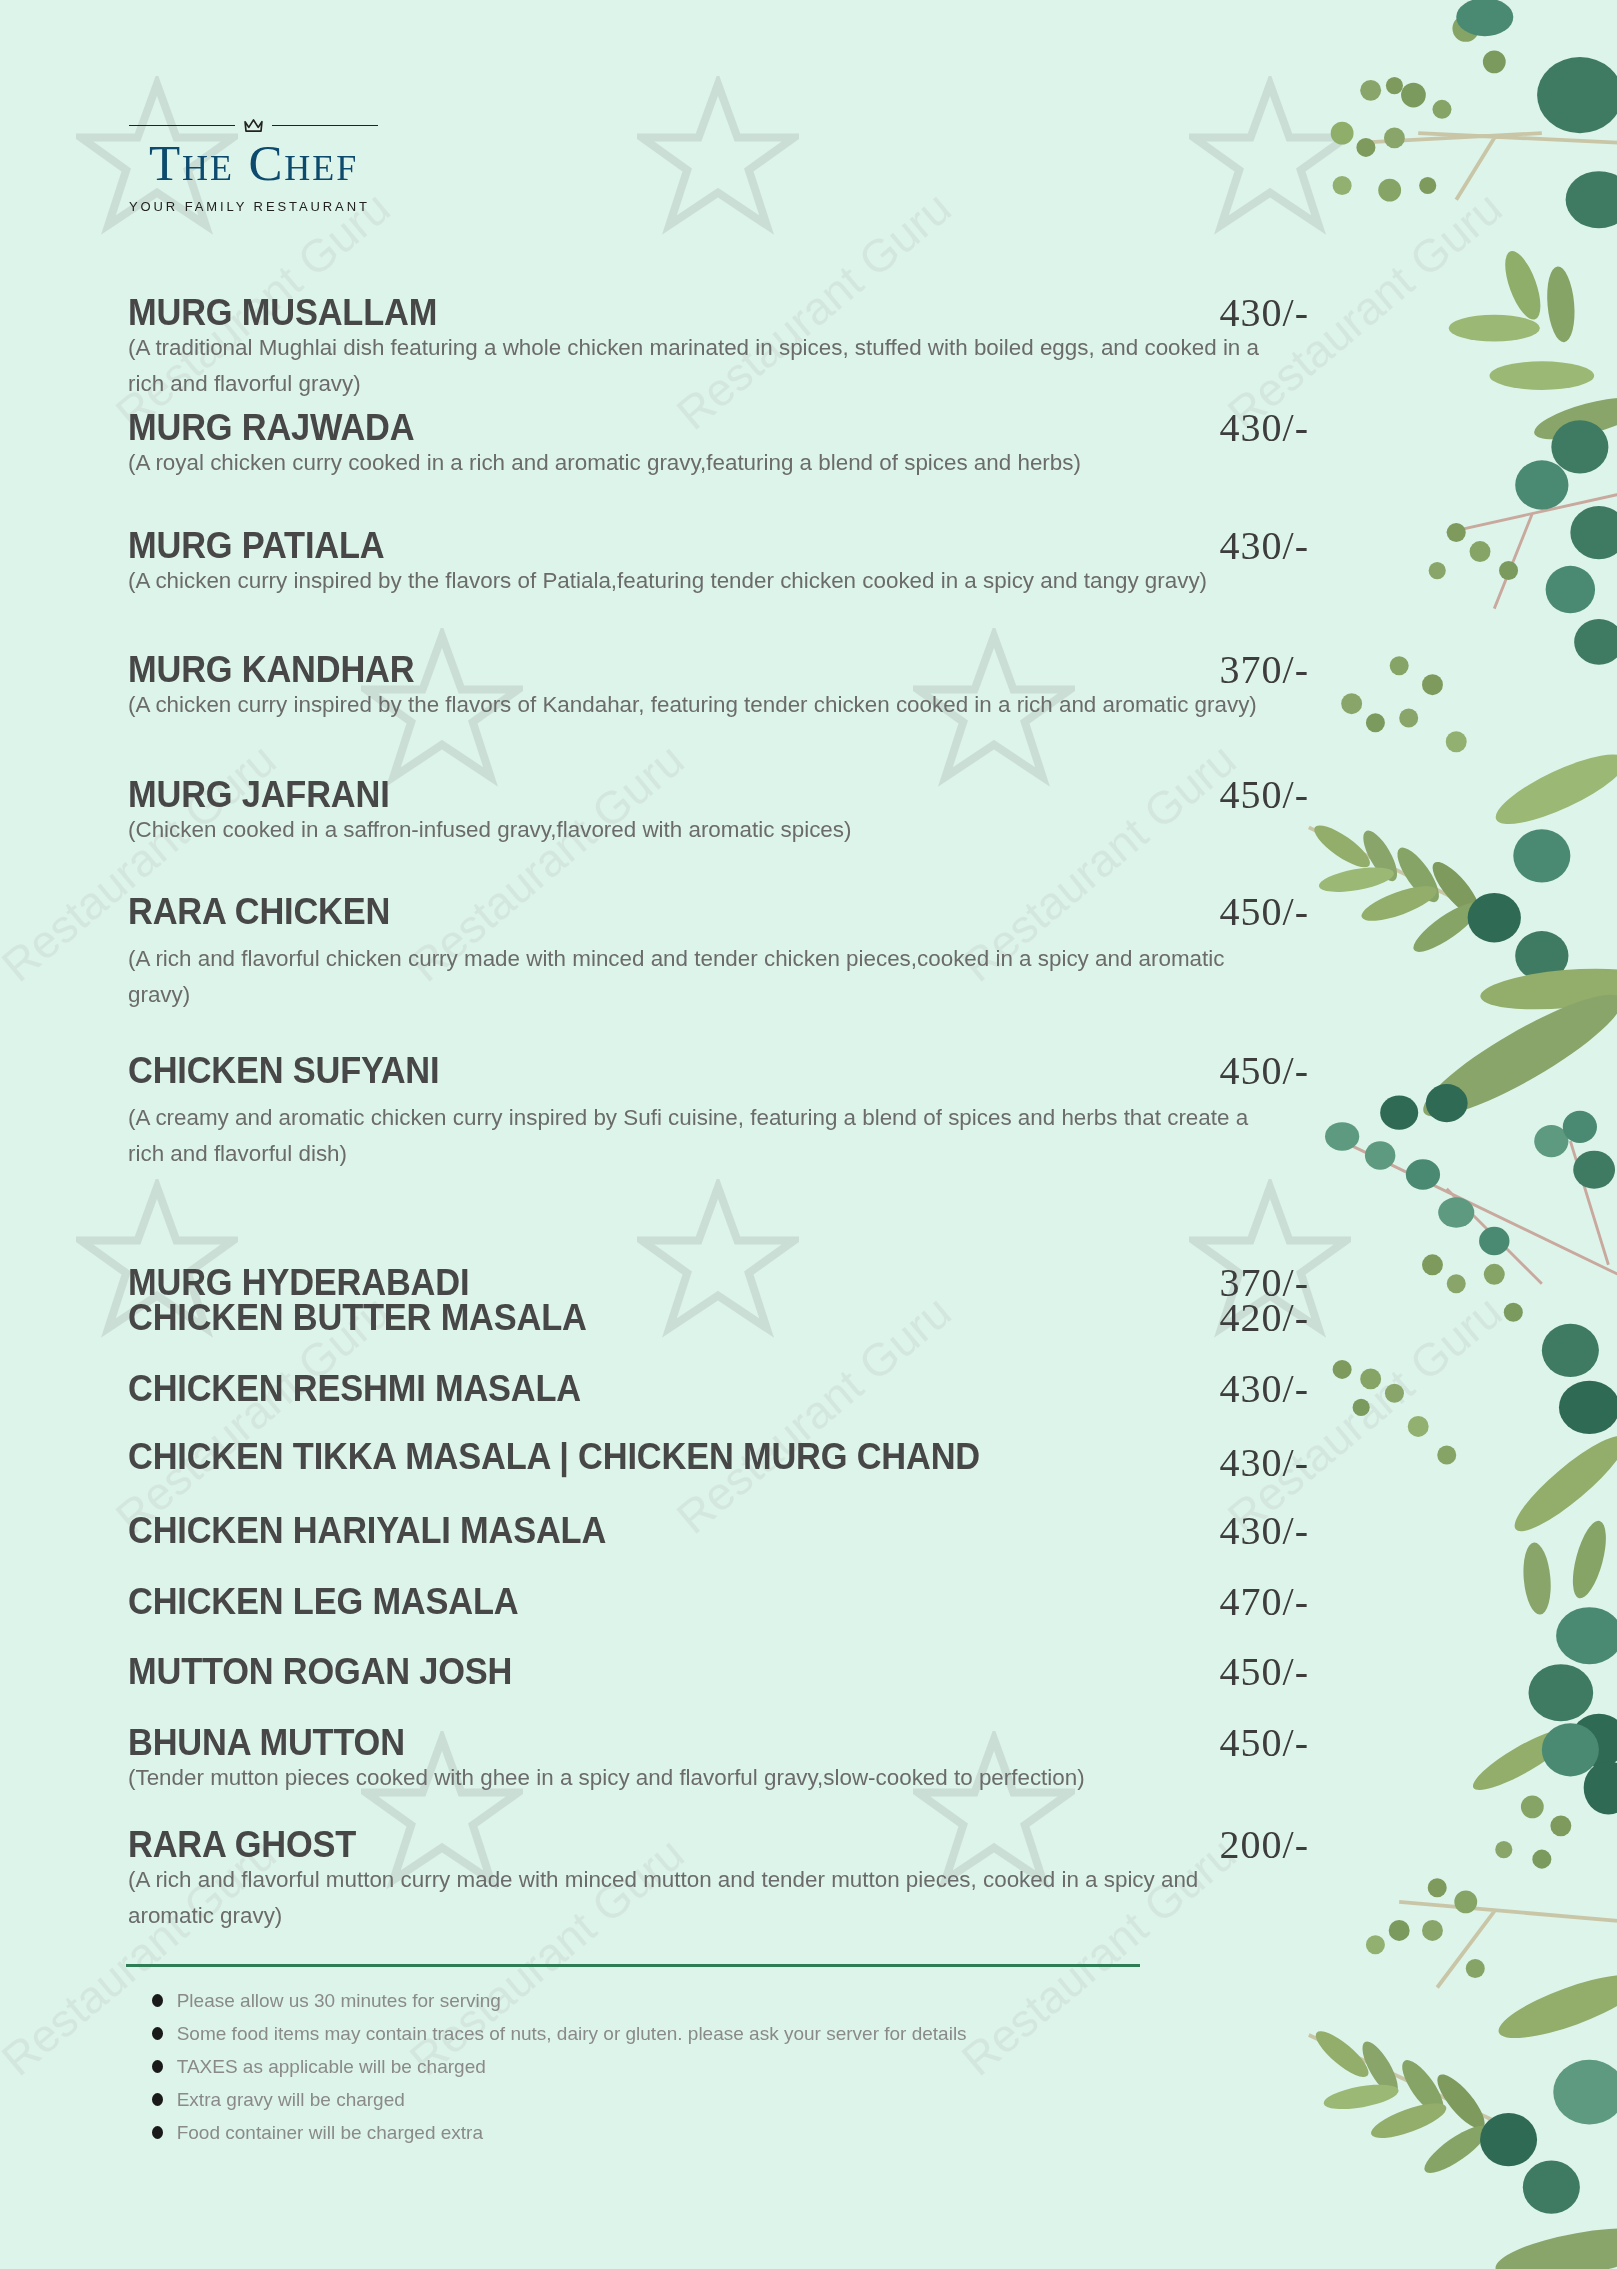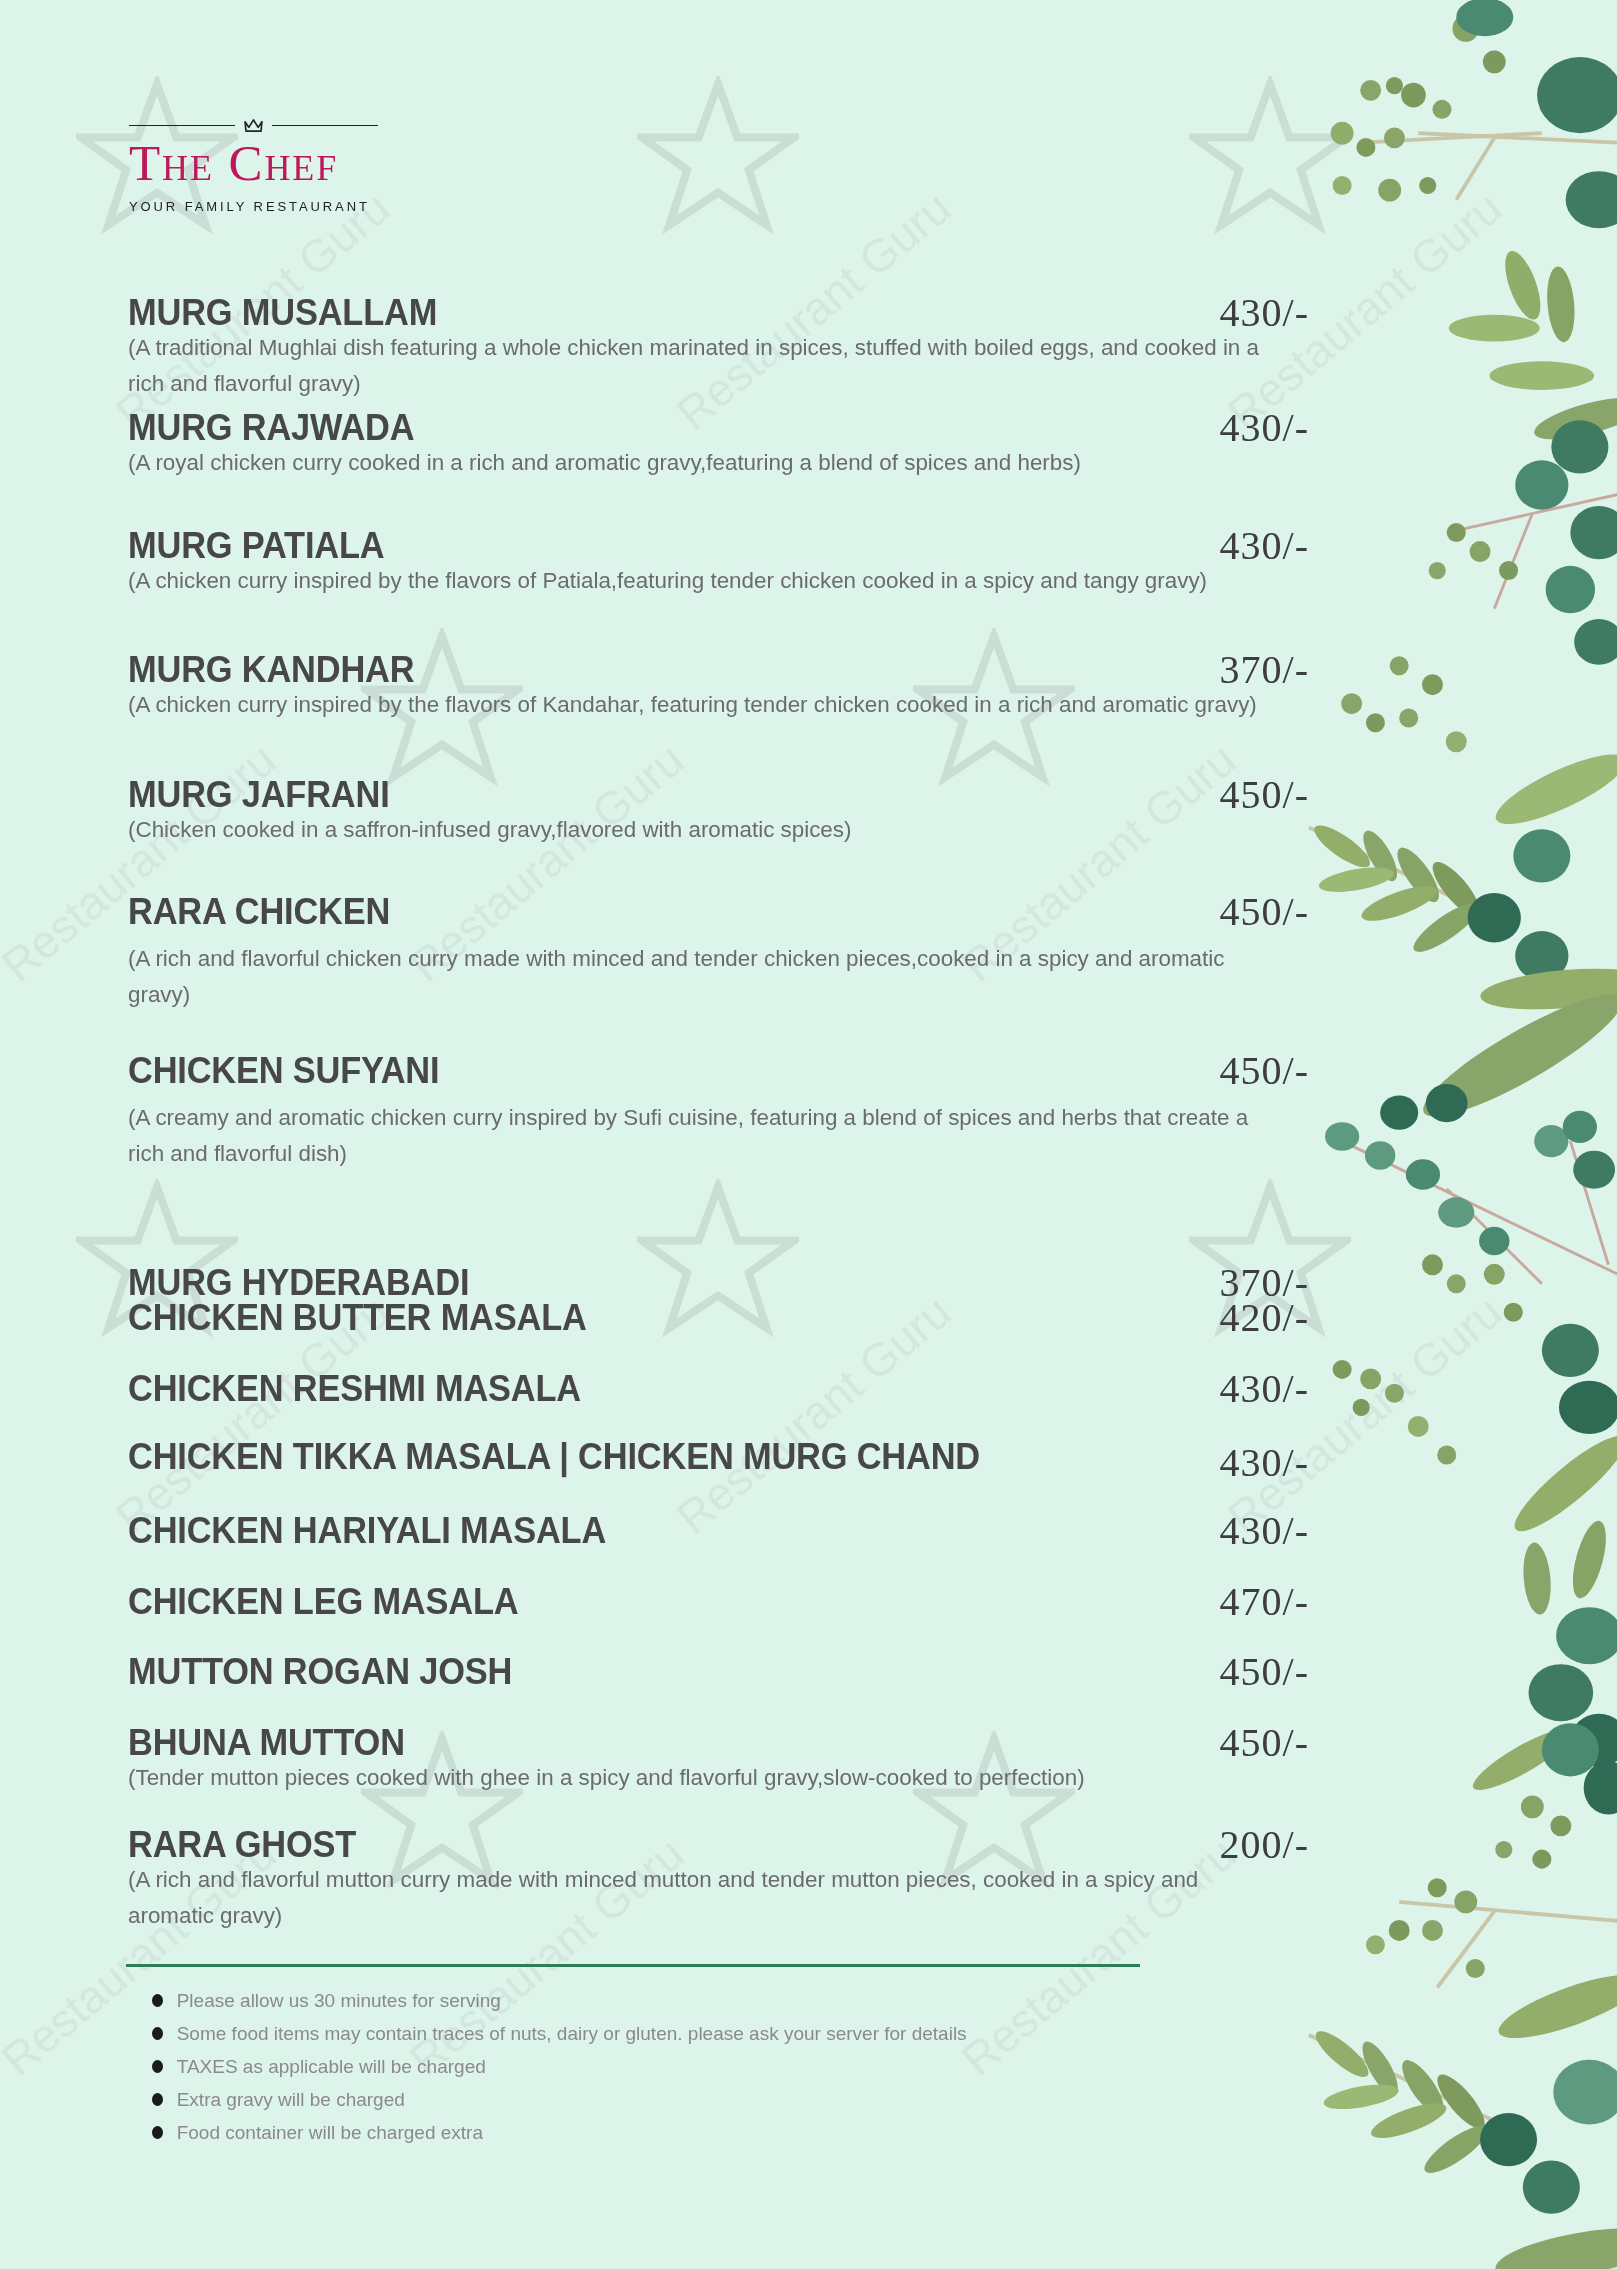--- a/index.html
+++ b/index.html
@@ -18,21 +18,21 @@
   }
   .wm-star {
     position:absolute; width:162px; height:162px; pointer-events:none; opacity:0.13;
   }
   
   .logo { position:absolute; left:129px; top:116px; width:249px; }
   .logo-rule { display:flex; align-items:center; gap:7.6px; height:19px; }
   .logo-rule .line { flex:1; height:1.9px; background:#222; }
   .logo-title {
     font-family:"Liberation Serif", serif; font-size:51px; letter-spacing:1.9px;
-    color:#be185d; line-height:57px; margin-top:0px; white-space:nowrap;
+    color:#0c4a6e; line-height:57px; margin-top:0px; white-space:nowrap;text-align:center;
   }
   .logo-sub {
     font-family:Liberation Sans, sans-serif; font-size:13px; letter-spacing:2.9px;
     color:#222; margin-top:7px; white-space:nowrap;
   }
   
   .item { position:absolute; left:128px; width:1181px; }
   .item-name {
     font-family:"Liberation Sans", sans-serif; font-weight:bold; font-size:37px;
     color:#474747; line-height:42px; transform:scaleX(0.93); transform-origin:left center;

